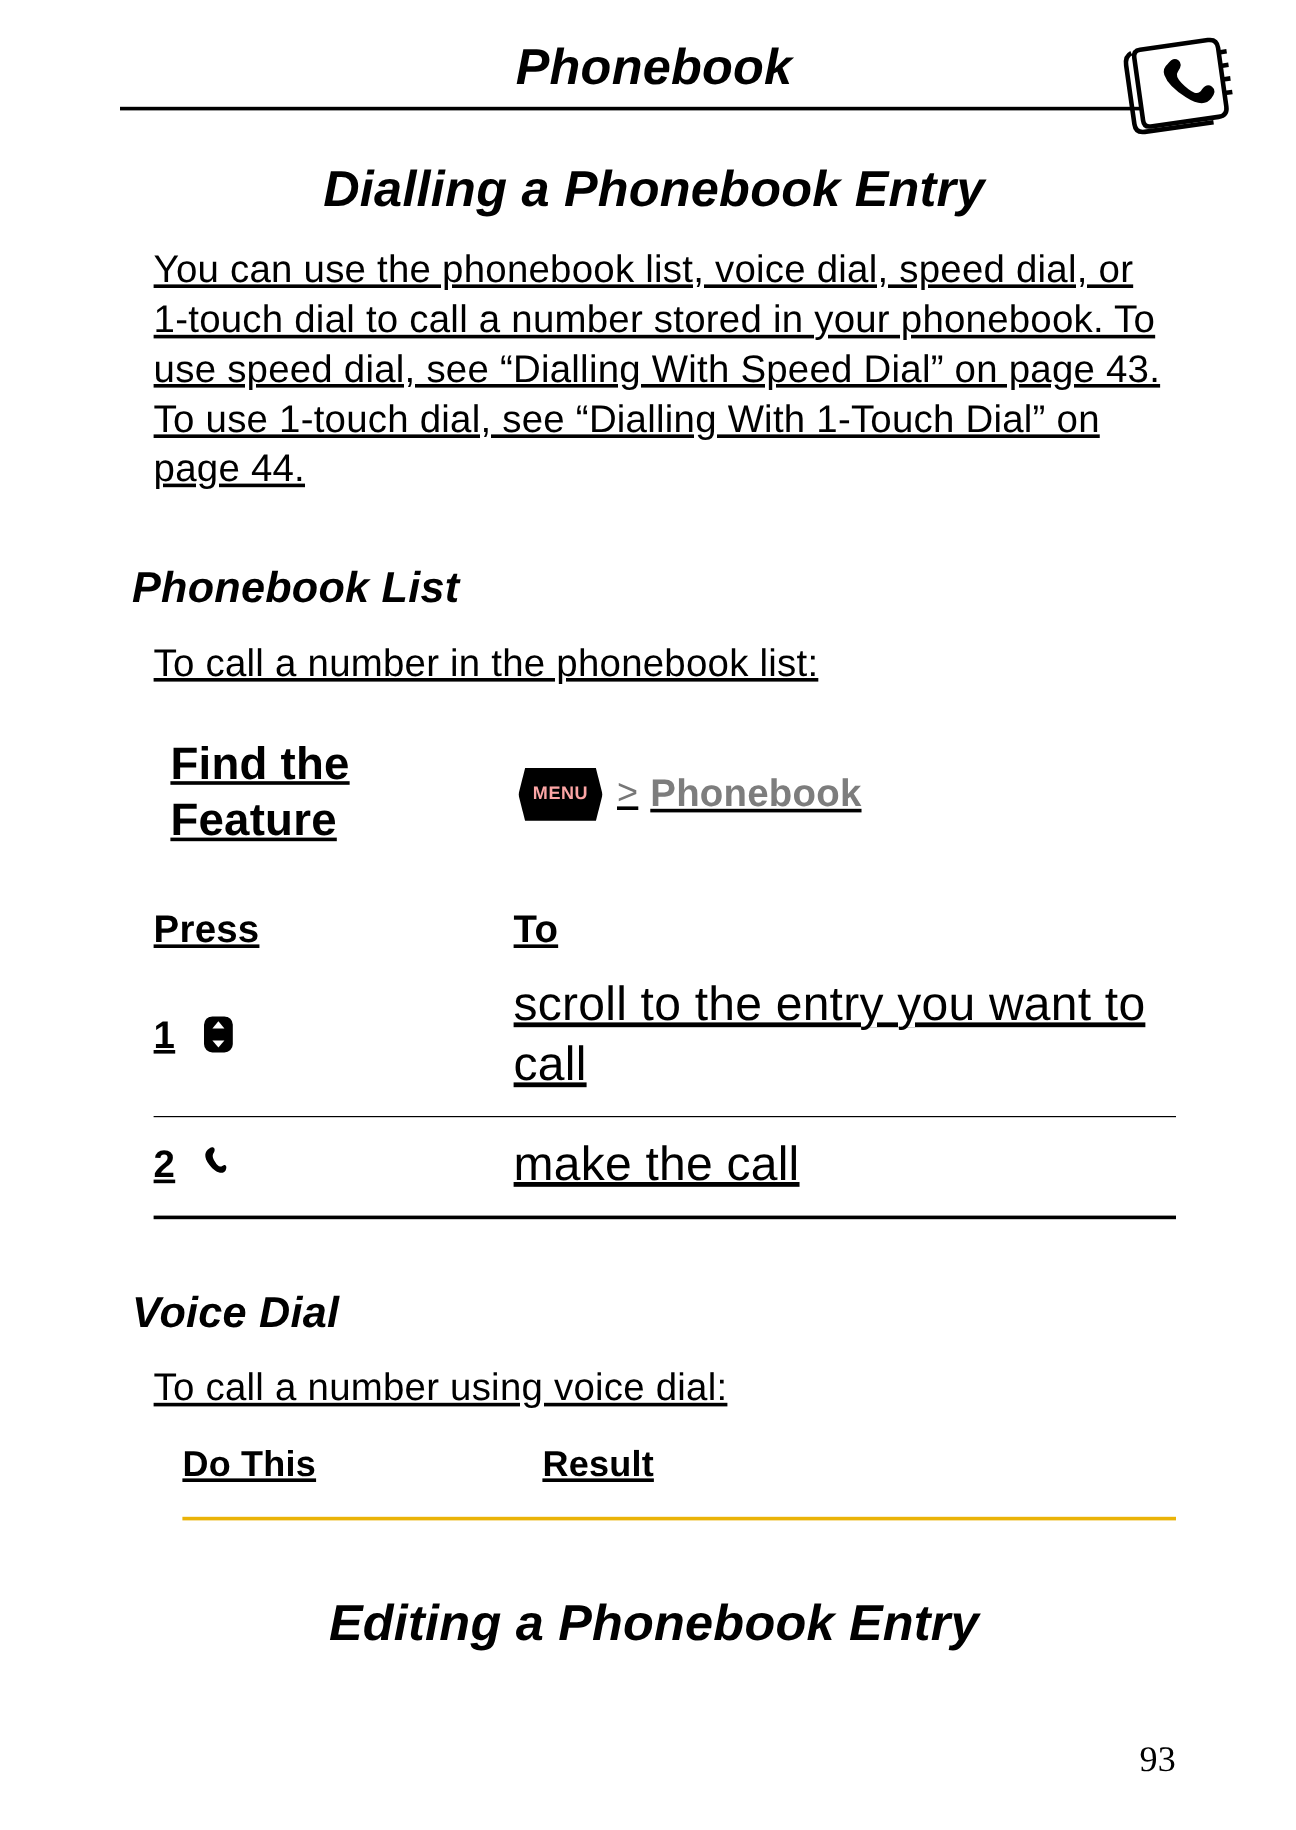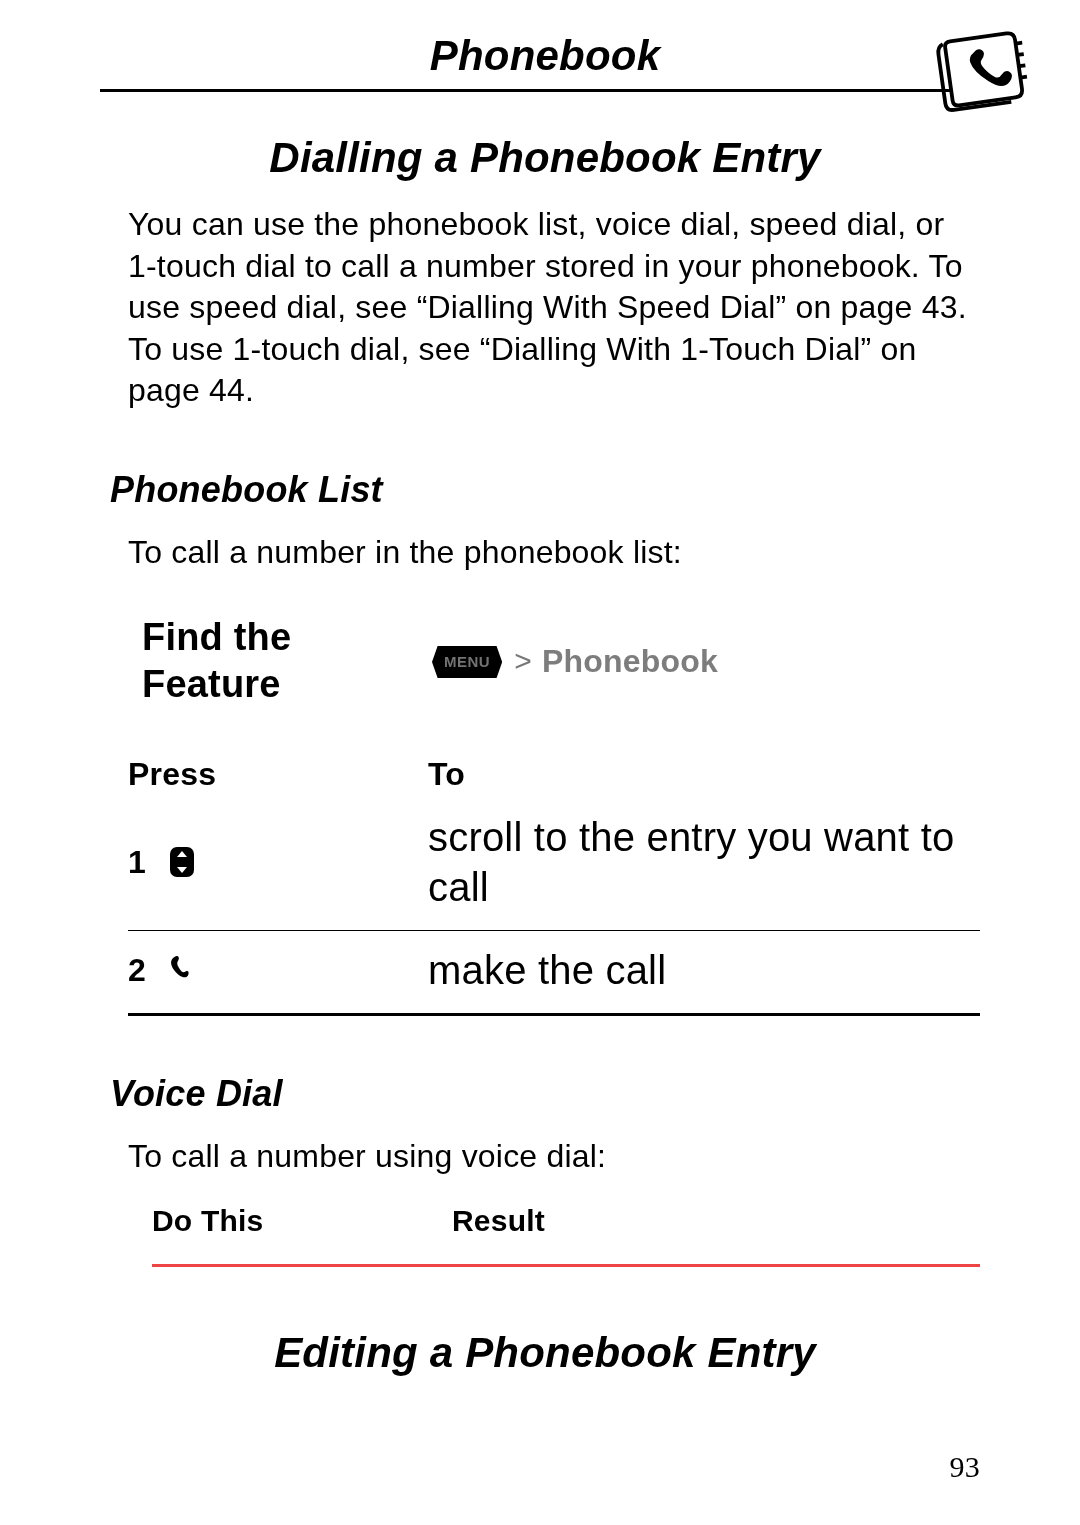--- a/index.html
+++ b/index.html
@@ -52,20 +52,21 @@
     text-align:center;
   }
   .h2{
     font-style:italic;
     font-weight:800;
     font-size:36px;
     margin:55px 0 20px 0;
   }
   .body-indent{
     margin-left:18px;
+    text-decoration:underline;
   }
   .p{
     margin:10px 0 0 0;
     font-size:32px;
     line-height:1.3;
   }
   
   .ftf-row{
     display:flex;
     align-items:center;
@@ -74,25 +75,25 @@
   .ftf-label{
     font-weight:800;
     font-size:38px;
     width:290px;
   }
   .menu-key{
     display:inline-flex;
     align-items:center;
     justify-content:center;
     background:#000;
-    color:#737373;
+    color:#fca5a5;
     font-size:15px;
     font-weight:700;
     letter-spacing:0.5px;
-    height:32px;
+    height:44px;
     padding:0 12px;
     border-radius:4px;
     clip-path:polygon(8% 0,92% 0,100% 50%,92% 100%,8% 100%,0 50%);
     position:relative;
     top:1px;
   }
   .ftf-gt{
     margin:0 10px 0 12px;
     font-size:30px;
     color:#777;
@@ -137,21 +138,21 @@
   }
   .to-text{
     flex:1;
     font-size:40px;
   }
   
   .dt-table{
     margin-top:25px;
     margin-left:24px;
     width:calc(100% - 24px);
-    border-bottom:3px solid #ef4444;
+    border-bottom:3px solid #eab308;
     padding-bottom:18px;
   }
   .dt-head{
     display:flex;
     font-weight:800;
     font-size:30px;
     padding-bottom:6px;
   }
   .dt-col1{width:300px;padding-right:20px;box-sizing:border-box;}
   .dt-col2{flex:1;}

